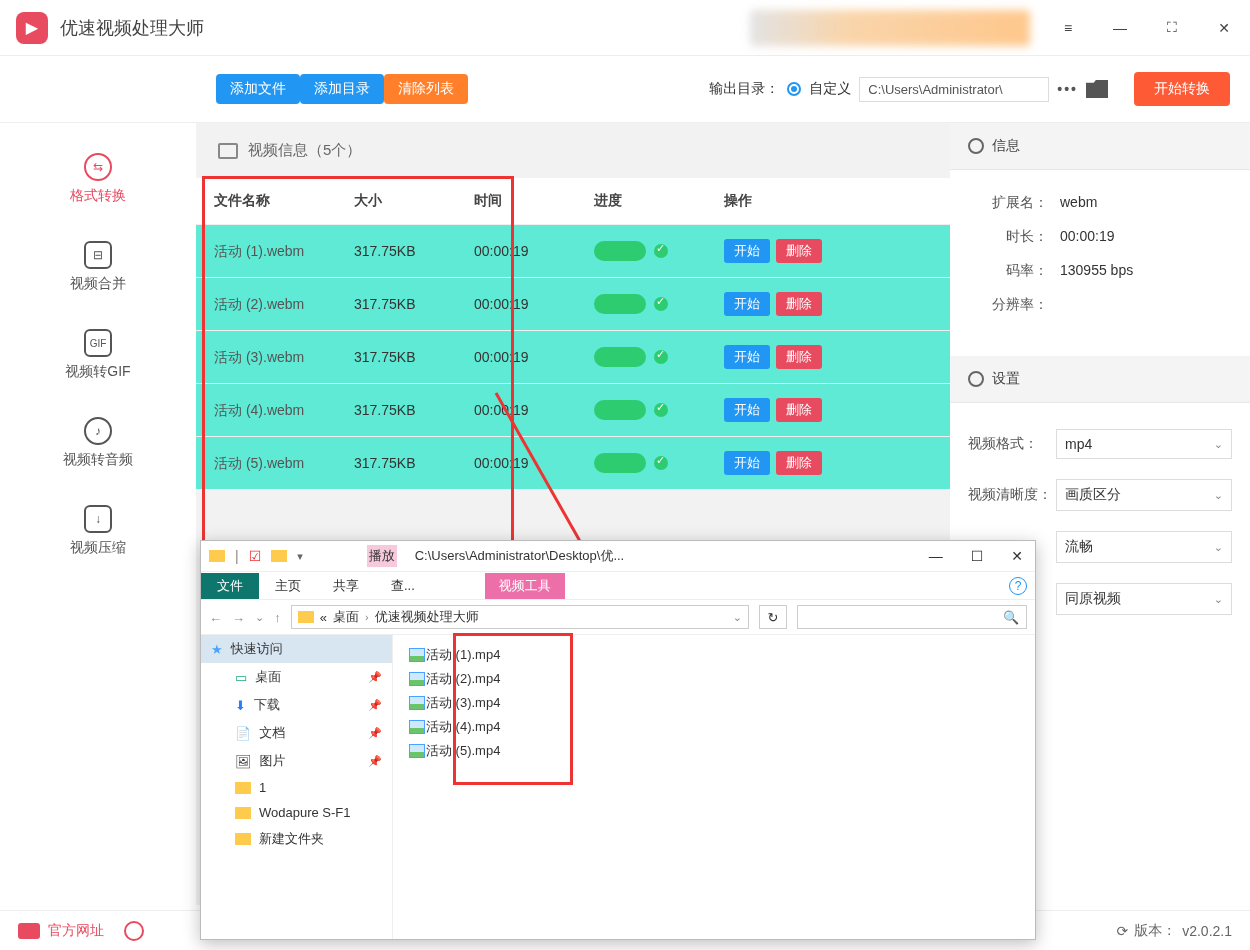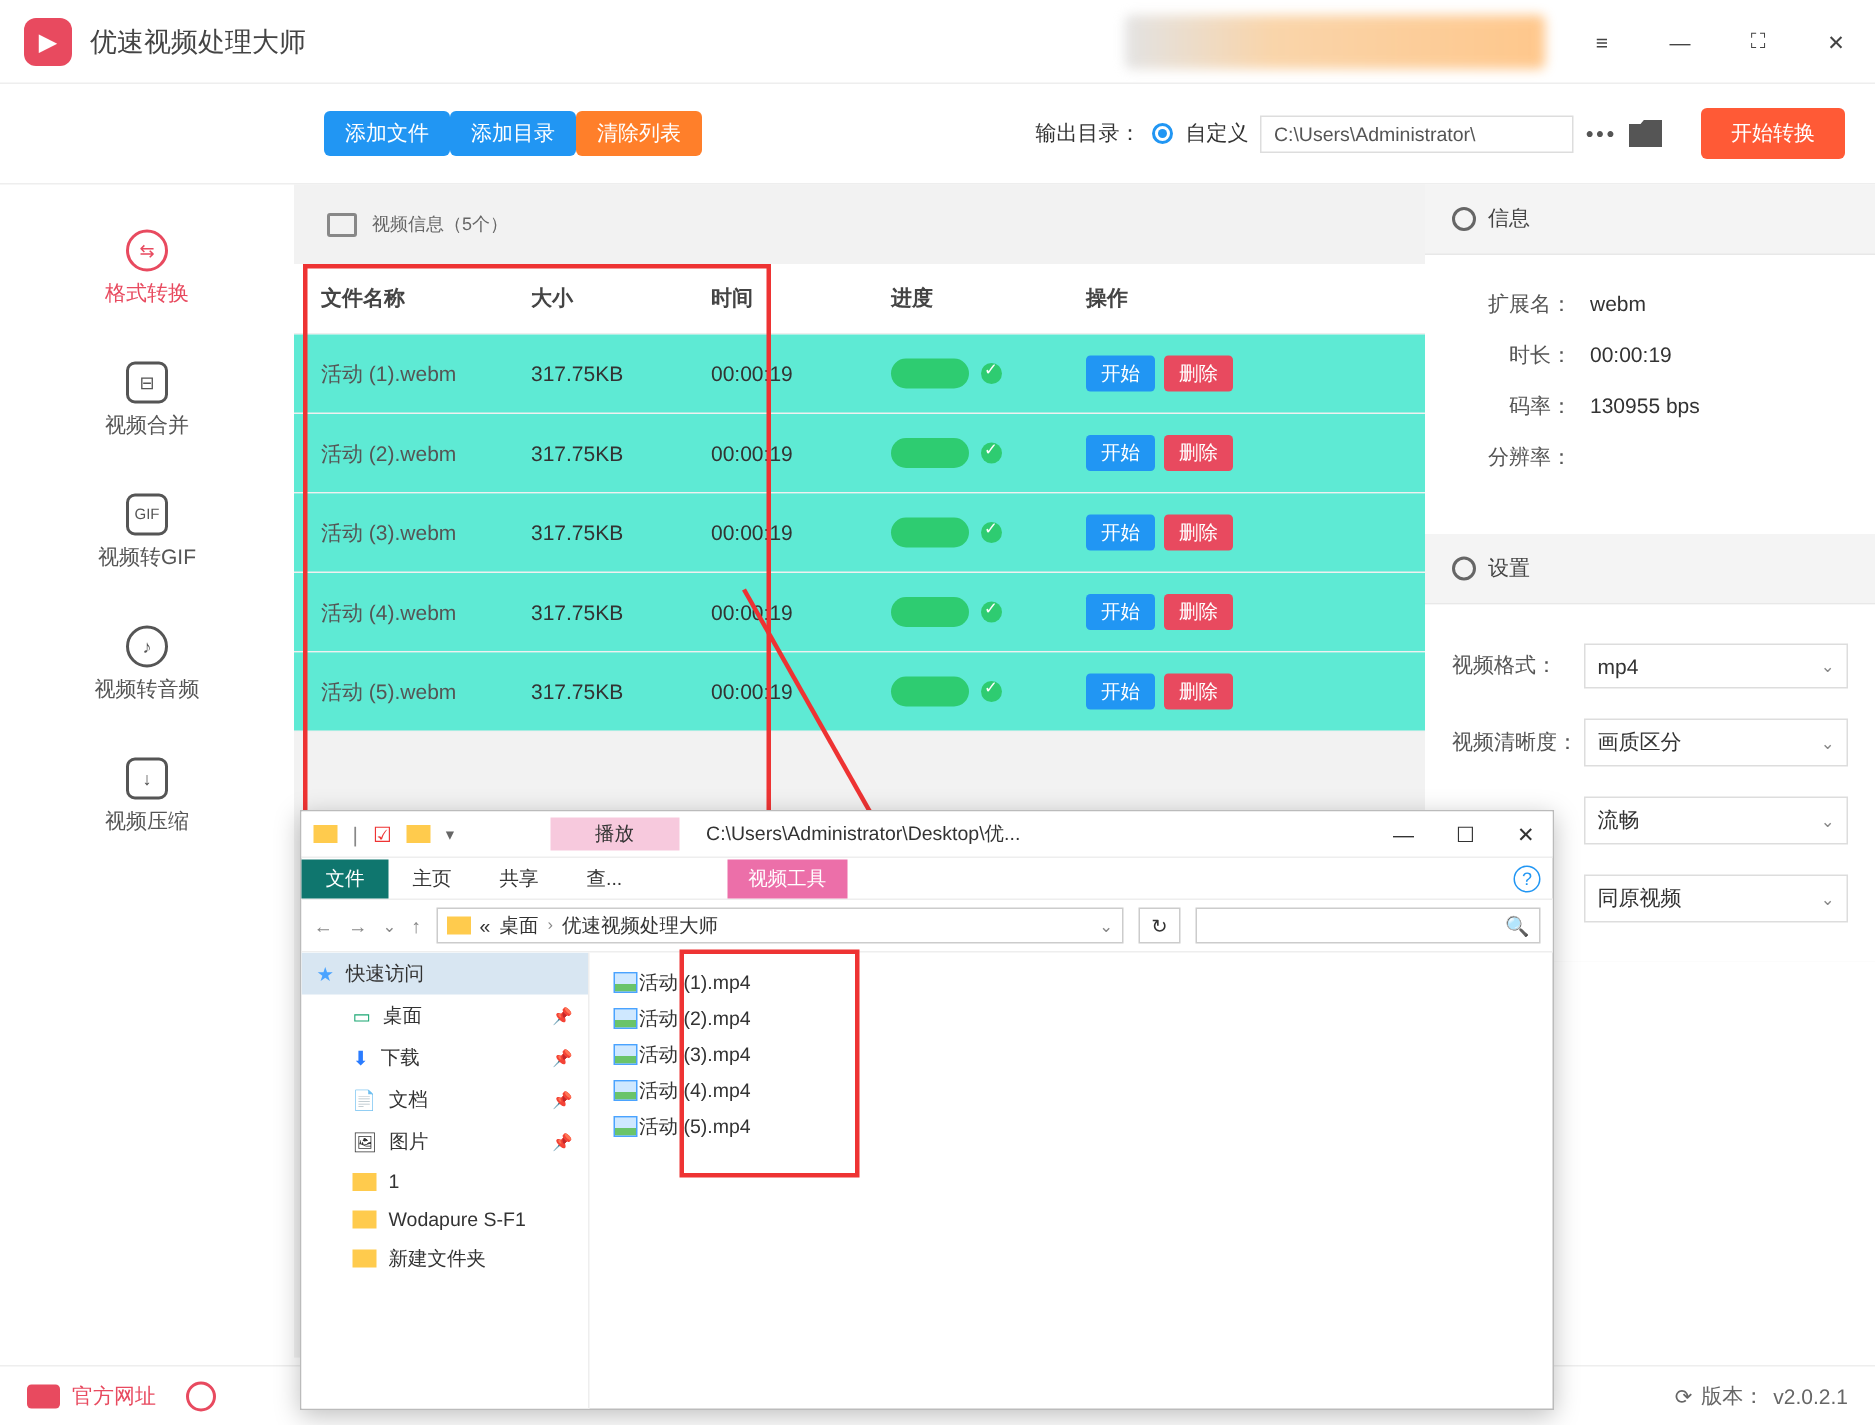--- a/index.html
+++ b/index.html
@@ -16,36 +16,36 @@
 
 .toolbar-row { display: flex; align-items: center; padding: 16px 20px; border-bottom: 1px solid #eee; }
 .sidebar-column { width: 196px; }
 .toolbar-right { flex: 1; display: flex; align-items: center; padding-left: 0; }
 .btn { padding: 6px 14px; border-radius: 4px; color: #fff; border: none; cursor: pointer; font-size: 14px; }
 .btn-blue { background: #2196f3; }
 .btn-orange { background: #ff7f2a; }
 .outdir-label { margin-left: auto; display: flex; align-items: center; gap: 8px; }
 .radio-dot { width: 14px; height: 14px; border: 2px solid #2196f3; border-radius: 50%; display: inline-flex; align-items: center; justify-content: center; }
 .radio-dot::after { content: ""; width: 6px; height: 6px; background: #2196f3; border-radius: 50%; }
-.path-input { border: 1px solid #ddd; padding: 4px 8px; width: 209px; background: #fff; font-size: 13px; color: #555; }
+.path-input { border: 1px solid #ddd; padding: 4px 8px; width: 190px; background: #fff; font-size: 13px; color: #555; }
 .more-dots { font-weight: bold; letter-spacing: 2px; color: #555; cursor: pointer; }
 .folder-ic { width: 22px; height: 18px; background: #555; clip-path: polygon(0 15%, 35% 15%, 45% 0, 100% 0, 100% 100%, 0 100%); cursor: pointer; }
 .start-btn { background: #ff5a36; color: #fff; padding: 8px 20px; border-radius: 4px; cursor: pointer; margin-left: 18px; }
 
 
 .main { display: flex; height: calc(100% - 56px - 72px - 40px); }
 .sidebar { width: 196px; padding-top: 30px; display: flex; flex-direction: column; align-items: center; gap: 36px; }
 .side-item { display: flex; flex-direction: column; align-items: center; gap: 6px; cursor: pointer; color: #555; }
 .side-item.active { color: #e84a5f; }
 .side-icon { width: 28px; height: 28px; border: 2px solid currentColor; border-radius: 50%; display: flex; align-items: center; justify-content: center; font-size: 12px; }
 .side-icon.box { border-radius: 6px; }
 .side-icon.small { font-size: 10px; }
 
 .center { flex: 1; background: #f2f2f2; padding: 0; position: relative; }
-.panel-header { background: #f2f2f2; padding: 18px 22px; display: flex; align-items: center; gap: 10px; color: #666; font-size: 12px; }
+.panel-header { background: #f2f2f2; padding: 18px 22px; display: flex; align-items: center; gap: 10px; color: #666; font-size: 15px; }
 .img-ic { width: 20px; height: 16px; border: 2px solid #888; border-radius: 2px; position: relative; }
 .table-wrap { background: #fff; margin: 0 0 0 0; }
 .thead, .trow { display: grid; grid-template-columns: 140px 120px 120px 130px 170px; padding: 14px 18px; align-items: center; }
 .thead { font-weight: bold; color: #444; border-bottom: 1px solid #eee; background: #fff; }
 .trow { border-bottom: 1px solid #f0f0f0; background: #5eead4; }
 .fname { color: #555; line-height: 1.35; overflow-wrap: anywhere; }
 .progress-wrap { display: flex; align-items: center; gap: 8px; }
 .pbar { width: 52px; height: 20px; background: #2ecc71; border-radius: 10px; }
 .check { width: 14px; height: 14px; border-radius: 50%; background: #2ecc71; display: inline-block; position: relative; }
 .check::after { content: "✓"; position: absolute; left: 2px; top: -2px; font-size: 11px; color: #fff; }
@@ -71,21 +71,21 @@
 .statusbar { position: absolute; left: 0; right: 0; bottom: 0; height: 40px; border-top: 1px solid #eee; display: flex; align-items: center; padding: 0 18px; background: #fff; }
 .logo-dot { width: 22px; height: 16px; background: #e84a5f; border-radius: 3px; margin-right: 8px; }
 .chat-ic { width: 20px; height: 20px; border: 2px solid #e84a5f; border-radius: 50%; margin-left: 20px; position: relative; }
 .version { margin-left: auto; color: #666; display: flex; align-items: center; gap: 6px; }
 
 
 .explorer { position: absolute; left: 200px; top: 540px; width: 836px; height: 400px; background: #fff; border: 1px solid #bbb; box-shadow: 0 4px 16px rgba(0,0,0,.25); }
 .ex-titlebar { height: 30px; background: #fff; display: flex; align-items: center; }
 .ex-tabicons { display: flex; gap: 10px; padding: 0 8px; align-items: center; }
 .fldr { width: 16px; height: 12px; background: #ffcb4d; }
-.play-tab { background: #f7c9dd; padding: 2px 30px; margin-left: 56px; font-size: 13px; }
+.play-tab { background: #f7c9dd; padding: 2px 2px; margin-left: 56px; font-size: 13px; }
 .ex-path-title { margin-left: 18px; font-size: 13px; color: #333; }
 .winbtns { margin-left: auto; display: flex; gap: 28px; padding-right: 12px; }
 .ex-ribbon { height: 28px; display: flex; align-items: center; font-size: 13px; border-top: 1px solid #eee; }
 .ex-tab { padding: 4px 16px; }
 .ex-tab.sel { background: #0f766e; color: #fff; }
 .ex-vidtool { background: #ec6fa9; color: #fff; padding: 4px 14px; margin-left: 54px; }
 .ex-help { margin-left: auto; width: 18px; height: 18px; border: 1px solid #2196f3; border-radius: 50%; color: #2196f3; text-align: center; line-height: 16px; font-size: 12px; margin-right: 8px; }
 .ex-nav { height: 36px; display: flex; align-items: center; gap: 10px; padding: 0 8px; border-top: 1px solid #eee; border-bottom: 1px solid #eee; background: #fff; font-size: 13px; }
 .nav-arrow { color: #888; cursor: pointer; }
 .path-box { flex: 1; border: 1px solid #ccc; height: 24px; display: flex; align-items: center; padding: 0 6px; gap: 6px; }

